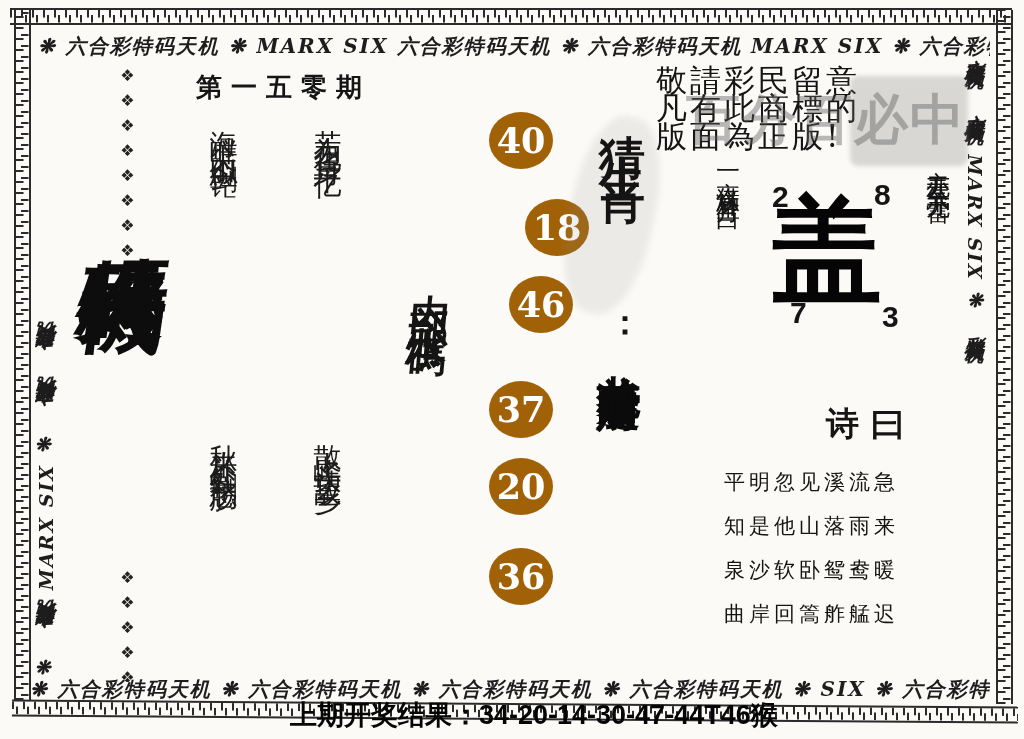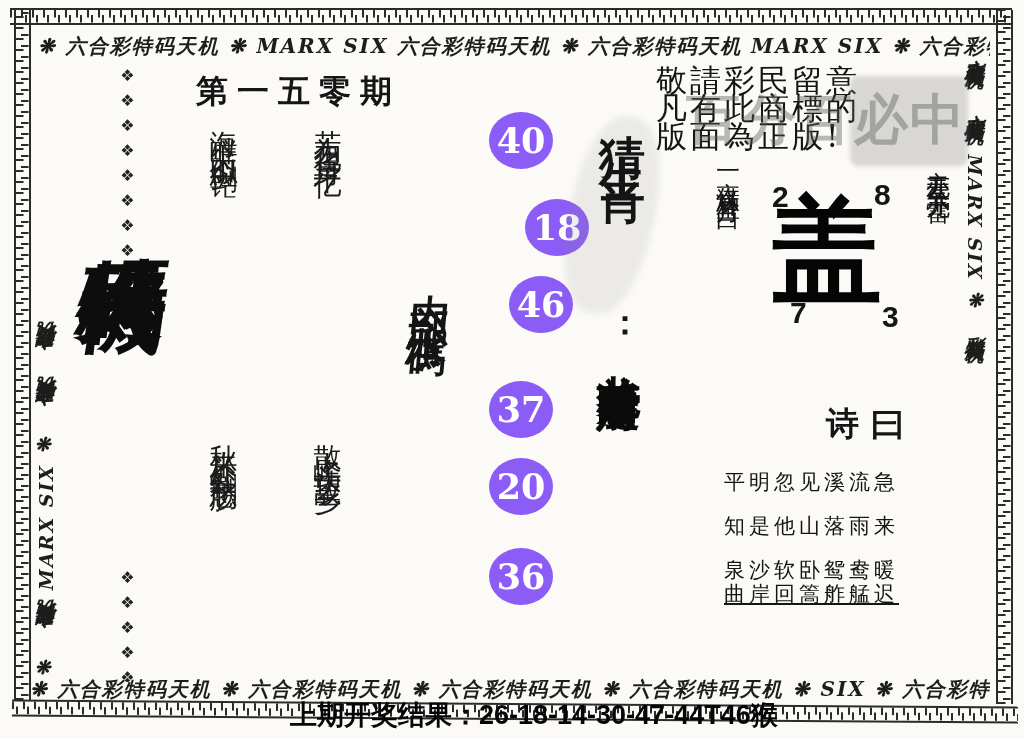--- a/index.html
+++ b/index.html
@@ -48,21 +48,21 @@
   .border-right-text{
     left:962px;top:44px;height:628px;font-size:19px;overflow:hidden;
     writing-mode:vertical-rl;text-orientation:mixed;
   }
 
   
   .vcol{writing-mode:vertical-rl;text-orientation:upright;position:absolute;}
 
   .issue{
     position:absolute;left:196px;top:70px;
-    font-size:32px;font-weight:bold;letter-spacing:9px;white-space:nowrap;
+    font-size:26px;font-weight:bold;letter-spacing:9px;white-space:nowrap;
   }
   .ornament{
     position:absolute;left:118px;font-size:16px;letter-spacing:6px;
     writing-mode:vertical-rl;overflow:hidden;color:#222;
   }
   .ornament-top{top:66px;height:236px;}
   .ornament-bottom{top:568px;height:114px;}
 
   .masthead{
     left:70px;top:186px;height:386px;
@@ -77,21 +77,21 @@
   .poem-c4{left:308px;top:422px;}
 
   .inner-code{
     left:396px;top:262px;height:272px;
     font-size:40px;font-weight:bold;letter-spacing:11px;
     transform:skewX(-5deg);
   }
 
   .num-circle{
     position:absolute;left:489px;width:64px;height:57px;
-    background:#8b5cf6;border-radius:50%;
+    background:#a16207;border-radius:50%;
     display:flex;align-items:center;justify-content:center;
   }
   .num-circle span{
     color:#ffffff;font-size:35px;font-weight:bold;
     font-family:"DejaVu Serif","Liberation Serif",serif;
   }
   .c1{top:112px;} .c2{top:199px;margin-left:36px;} .c3{top:276px;margin-left:20px;}
   .c4{top:381px;} .c5{top:458px;} .c6{top:548px;text-align:center;}
 
   .zodiac-label{
@@ -129,21 +129,21 @@
   }
   .corner-num{position:absolute;font-size:30px;font-weight:bold;font-family:"Liberation Sans",sans-serif;}
   .k-tl{left:772px;top:180px;} .k-tr{left:874px;top:178px;}
   .k-bl{left:790px;top:296px;} .k-br{left:882px;top:300px;}
 
   .poem-title{
     position:absolute;left:814px;top:402px;
     font-size:33px;font-weight:bold;letter-spacing:12px;white-space:nowrap;margin-left:12px;
   }
   .hpoem{position:absolute;left:724px;font-size:21px;letter-spacing:4px;white-space:nowrap;}
-  .p1{top:468px;} .p2{top:512px;} .p3{top:556px;} .p4{top:580px;text-decoration:underline;}
+  .p1{top:468px;} .p2{top:512px;} .p3{top:556px;} .p4{top:600px;}
 
   .footer-result{
     position:absolute;left:290px;top:697px;z-index:5;
     font-family:"Liberation Sans",sans-serif;
     font-size:27px;font-weight:bold;white-space:nowrap;color:#050505;
   }
 </style>
 </head>
 <body>
 
@@ -206,14 +206,14 @@
 <div class="corner-num k-br">3</div>
 <div class="vcol verse-right">亦无云气亦无雷</div>
 
 <div class="poem-title">诗曰</div>
 <div class="hpoem p1">平明忽见溪流急</div>
 <div class="hpoem p2">知是他山落雨来</div>
 <div class="hpoem p3">泉沙软卧鸳鸯暖</div>
 <div class="hpoem p4">曲岸回篙舴艋迟</div>
 
 <div class="footer-result">
-  <span>上期开奖结果：</span><span>26-18-14-30-47-44T46猴</span>
+  <span>上期开奖结果：</span><span>34-20-14-30-47-44T46猴</span>
 </div>
 
 </body></html>

